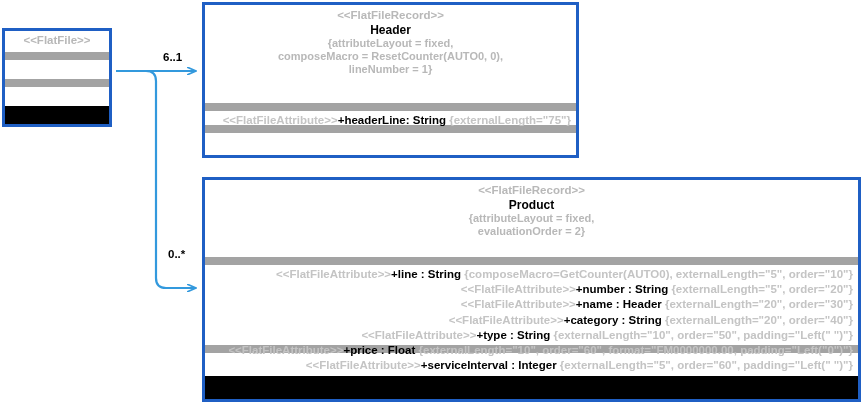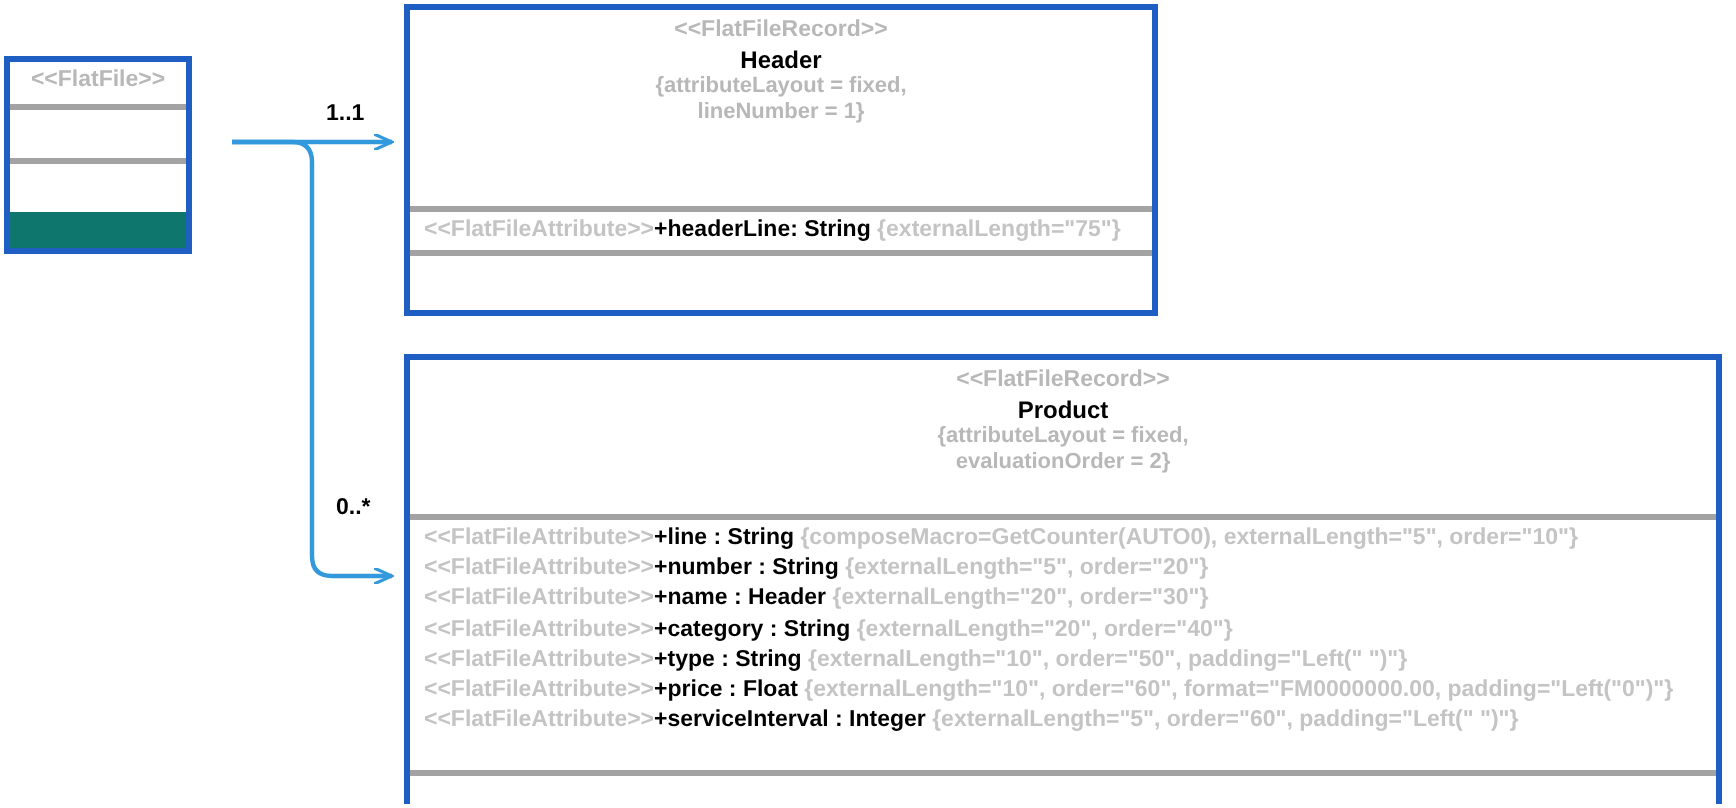--- a/index.html
+++ b/index.html
@@ -18,28 +18,29 @@
     width: 868px;
     height: 404px;
     background: #ffffff;
   }
 
   
   .uml-class {
     position: absolute;
     box-sizing: border-box;
     border: 3px solid #1f5fc4;
-    background: #0f766e;
+    background: #000000;
   }
   .compartment {
     box-sizing: border-box;
     background: #ffffff;
   }
   .compartment + .compartment {
-    border-top: 3px solid #a3a3a3;
+    border-top: 8px solid #a3a3a3;
+    text-align: right;
   }
 
   
   .c-title {
     text-align: center;
     padding: 4px 6px 5px 6px;
     line-height: 1.18;
   }
   .stereotype {
     color: #b8b8b8;
@@ -114,40 +115,41 @@
       <marker id="arrow-open" markerWidth="10" markerHeight="8" refX="9" refY="4" orient="auto" markerUnits="userSpaceOnUse">
         <path d="M0,0 L9,4 L0,8" fill="none" stroke="#3399dd" stroke-width="1.6"></path>
       </marker>
     </defs>
 
     <path d="M116,71 L196,71" fill="none" stroke="#3399dd" stroke-width="2.2" marker-end="url(#arrow-open)"></path>
 
     <path d="M116,71 L146,71 Q156,71 156,81 L156,278 Q156,288 166,288 L196,288" fill="none" stroke="#3399dd" stroke-width="2.2" marker-end="url(#arrow-open)"></path>
   </svg>
 
-  <span class="mult-label" style="left:163px; top:51px;">1..1</span>
+  <span class="mult-label" style="left:163px; top:51px;">6..1</span>
 
   <span class="mult-label" style="left:168px; top:248px;">0..*</span>
 
-  <div class="uml-class" id="product-list" style="left:2px; top:28px; width:94px; height:99px;">
+  <div class="uml-class" id="product-list" style="left:2px; top:28px; width:110px; height:99px;">
 
     <div class="compartment c-title">
       <span class="stereotype">&lt;&lt;FlatFile&gt;&gt;</span>
     </div>
 
     <div class="compartment c-empty"></div>
     <div class="compartment c-empty"></div>
   </div>
 
   <div class="uml-class" id="header-class" style="left:202px; top:2px; width:377px; height:156px;">
 
     <div class="compartment c-title" style="height:98px;">
       <span class="stereotype">&lt;&lt;FlatFileRecord&gt;&gt;</span>
       <span class="classname">Header</span>
       <span class="tagline">{attributeLayout = fixed,</span>
+      <span class="tagline">composeMacro = ResetCounter(AUTO0, 0),</span>
       <span class="tagline">lineNumber = 1}</span>
     </div>
 
     <div class="compartment c-attrs" style="height:22px;">
       <div class="attr-row">
         <span class="attr-stereo">&lt;&lt;FlatFileAttribute&gt;&gt;</span><span class="attr-sig">+headerLine: String</span>
         <span class="attr-props">{externalLength="75"}</span>
       </div>
     </div>
 
@@ -156,21 +158,21 @@
 
   <div class="uml-class" id="product-class" style="left:202px; top:177px; width:659px; height:225px;">
 
     <div class="compartment c-title" style="height:77px;">
       <span class="stereotype">&lt;&lt;FlatFileRecord&gt;&gt;</span>
       <span class="classname">Product</span>
       <span class="tagline">{attributeLayout = fixed,</span>
       <span class="tagline">evaluationOrder = 2}</span>
     </div>
 
-    <div class="compartment c-attrs" style="height:128px;">
+    <div class="compartment c-attrs" style="height:88px;">
 
       <div class="attr-row">
         <span class="attr-stereo">&lt;&lt;FlatFileAttribute&gt;&gt;</span><span class="attr-sig">+line : String</span>
         <span class="attr-props">{composeMacro=GetCounter(AUTO0), externalLength="5", order="10"}</span>
       </div>
 
       <div class="attr-row">
         <span class="attr-stereo">&lt;&lt;FlatFileAttribute&gt;&gt;</span><span class="attr-sig">+number : String</span>
         <span class="attr-props">{externalLength="5", order="20"}</span>
       </div>

